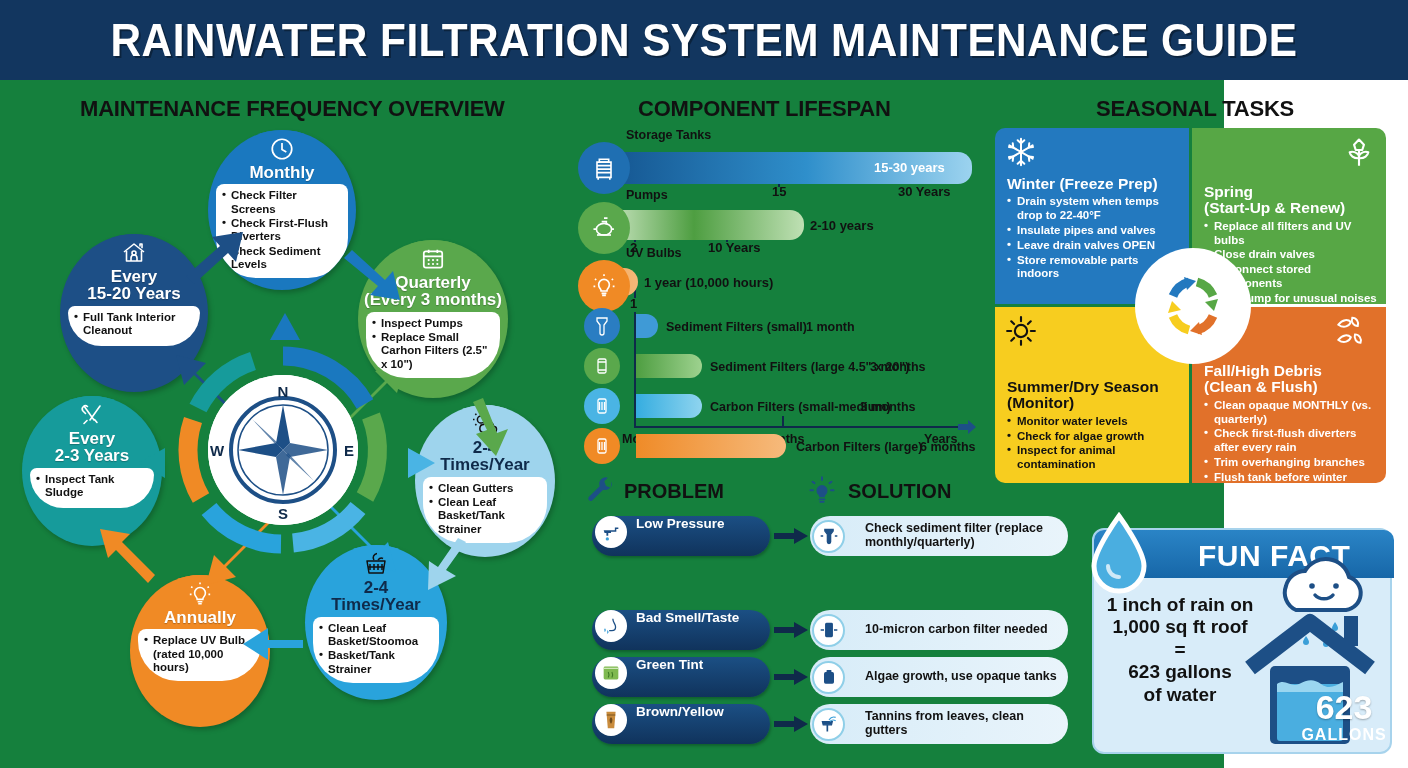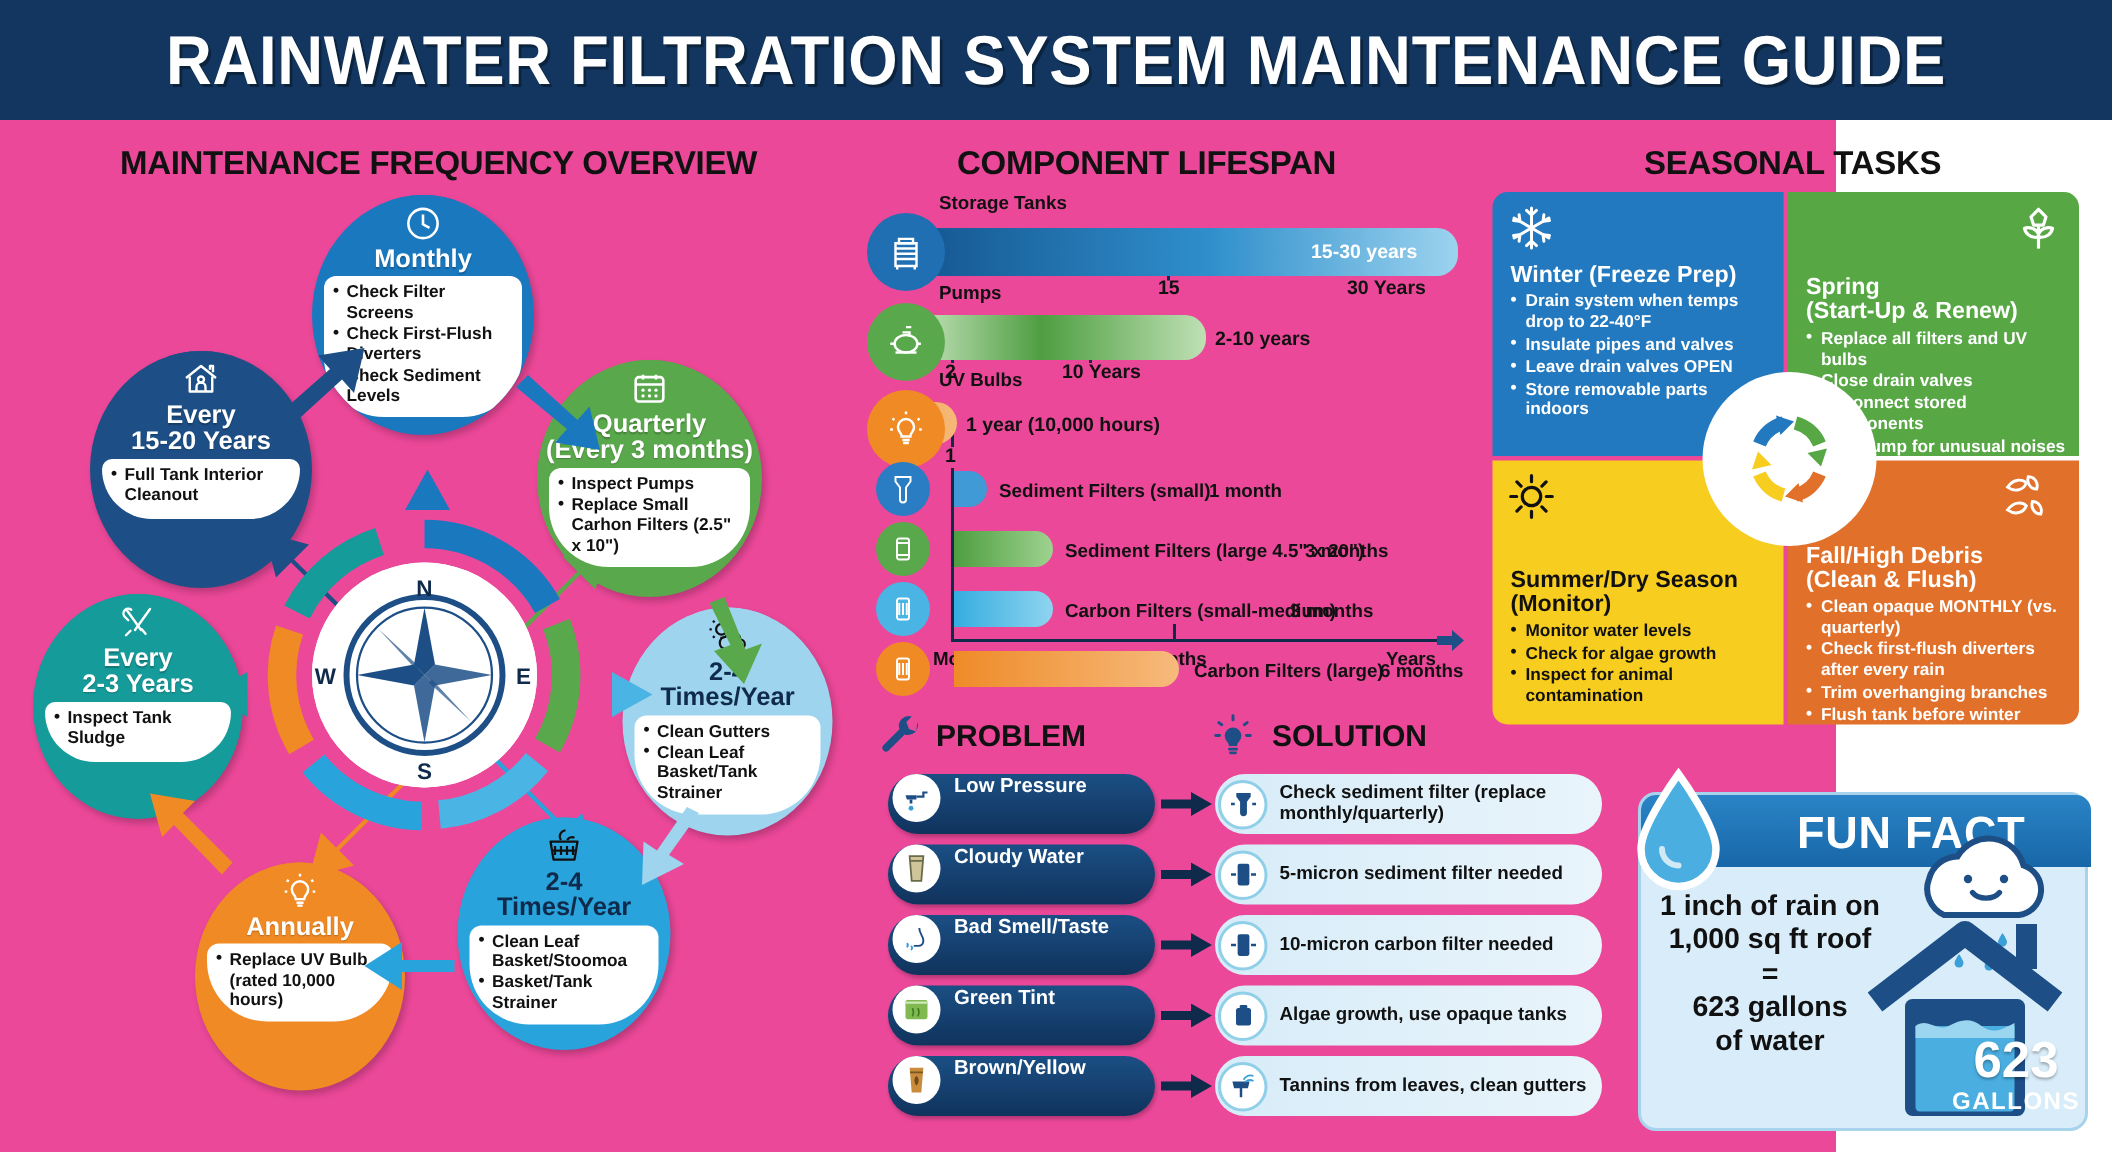--- a/index.html
+++ b/index.html
@@ -2,21 +2,21 @@
 <html><head>
 <meta charset="utf-8">
 <style>
   * { box-sizing: border-box; margin: 0; padding: 0; }
   html, body {
     width: 1408px; height: 768px;
     background: #ffffff;
     font-family: "Liberation Sans", sans-serif;
     overflow: hidden;
   }
-  #root { position: relative; width: 1224px; height: 768px; background: #ec4899; }
+  #root { position: relative; width: 1224px; height: 768px; background: #15803d; }
 
   
   .header {
     position: absolute; left: 0; top: 0; width: 1408px; height: 80px;
     background: #12365f;
     display: flex; align-items: center; justify-content: center;
   }
   .header-title {
     color: #ffffff;
     font-size: 46px;
@@ -134,21 +134,21 @@
   .sol-pill {
     position: absolute; left: 232px; top: 0; width: 258px; height: 40px;
     background: linear-gradient(90deg, #d7ecf8 0%, #e9f4fb 100%);
     border-radius: 20px; display: flex; align-items: center;
   }
   .sol-ic {
     width: 33px; height: 33px; margin-left: 2px; border-radius: 50%;
     background: #fff; border: 2px solid #8fcfe8;
     display: flex; align-items: center; justify-content: center; flex: none;
   }
-  .sol-lbl { color: #111; font-size: 12.5px; font-weight: bold; margin-left: 8px; line-height: 1.1; }
+  .sol-lbl { color: #111; font-size: 12.5px; font-weight: bold; margin-left: 20px; line-height: 1.1; }
 
   
   .seasonal { position: absolute; left: 995px; top: 128px; width: 395px; height: 360px; }
   .quad { position: absolute; width: 194px; height: 176px; padding: 10px 9px 8px 12px; color: #fff; }
   #q-winter { left: 0;   top: 0;   background: #2379bf; border-radius: 10px 0 0 0; }
   #q-spring { left: 197px; top: 0;   background: #57a745; border-radius: 0 10px 0 0; }
   #q-summer { left: 0;   top: 179px; background: #f7cd1f; border-radius: 0 0 0 10px; color: #111; }
   #q-fall   { left: 197px; top: 179px; background: #e1712a; border-radius: 0 0 10px 0; }
   .quad-title { font-size: 15.5px; font-weight: bold; line-height: 1.06; margin-bottom: 3px; }
   .quad ul { list-style: none; }
@@ -527,43 +527,20 @@
         <div class="sol-ic">
           <svg width="20" height="20" viewBox="0 0 24 24" fill="none" stroke="#1d4f86" stroke-width="1.5">
               <path d="M7 4h10v2l-3 4v9a2 2 0 0 1-4 0v-9L7 6z" fill="#1d4f86"></path>
               <path d="M2 12h3M19 12h3" stroke-width="2"></path>
             </svg>
         </div>
         <div class="sol-lbl">Check sediment filter (replace monthly/quarterly)</div>
       </div>
     </div>
 
-    <div class="ps-row" style="top:87px;">
-      <div class="prob-pill">
-        <div class="prob-ic">
-          <svg width="20" height="22" viewBox="0 0 20 24" fill="none" stroke="#6b6b4a" stroke-width="1.3">
-              <path d="M5 3h10l-1.5 18h-7z" fill="#cfc49a"></path>
-              <path d="M5.3 6.5h9.4"></path>
-            </svg>
-        </div>
-        <div class="prob-lbl">Cloudy Water</div>
-      </div>
-      <svg class="ps-arrow" width="34" height="16" viewBox="0 0 34 16">
-          <path d="M0 5h20V0l14 8-14 8v-5H0z" fill="#0f2a4a"></path>
-        </svg>
-      <div class="sol-pill">
-        <div class="sol-ic">
-          <svg width="20" height="20" viewBox="0 0 24 24" fill="none" stroke="#1d4f86" stroke-width="1.4">
-              <rect x="8" y="4" width="8" height="16" rx="1" fill="#1d4f86"></rect>
-              <path d="M2 12h4M18 12h4" stroke-width="2"></path>
-            </svg>
-        </div>
-        <div class="sol-lbl">5-micron sediment filter needed</div>
-      </div>
-    </div>
 
     <div class="ps-row" style="top:134px;">
       <div class="prob-pill">
         <div class="prob-ic">
           <svg width="22" height="22" viewBox="0 0 24 24" fill="none" stroke="#1d4f86" stroke-width="1.4">
               <path d="M14 4c0 4 3 6 3 9s-2 4-4 4h-3"></path>
               <path d="M5 15c1 1 1 2 0 3M8 17c1 1 1 2 0 3" stroke="#3b9fd8"></path>
             </svg>
         </div>
         <div class="prob-lbl">Bad Smell/Taste</div>

